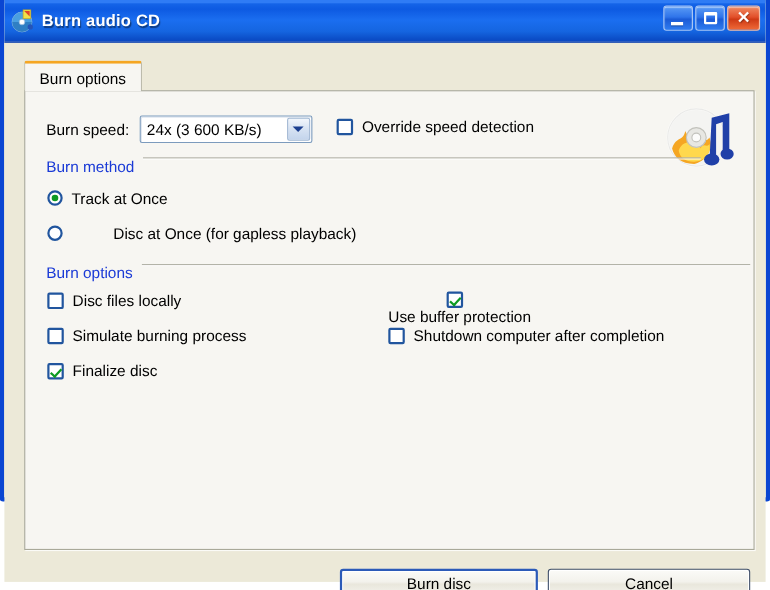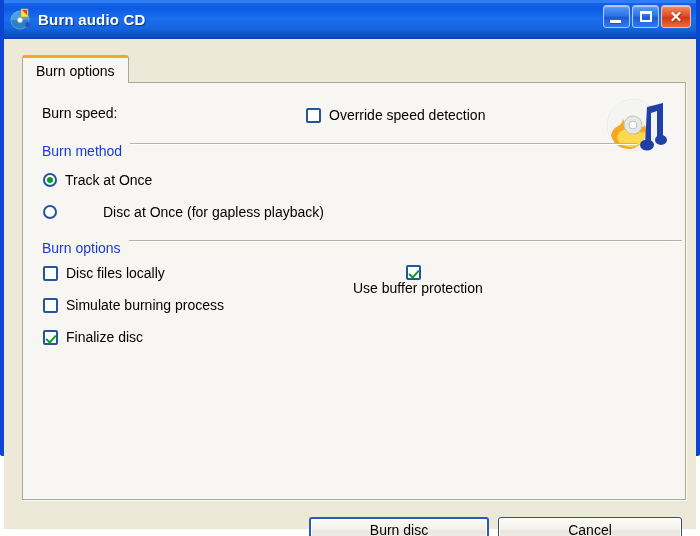--- a/index.html
+++ b/index.html
@@ -365,20 +365,26 @@
     <div class="tabstrip">
       <div class="tab active">
         <span>Burn options</span>
       </div>
     </div>
 
     <div class="panel">
 
       <div class="row-speed">
         <span class="label-speed">Burn speed:</span>
+        <div class="combo">
+          <span class="combo-text">24x (3 600 KB/s)</span>
+          <span class="combo-btn">
+            <span class="chev"></span>
+          </span>
+        </div>
       </div>
 
       <div class="override-box">
         <span class="cb"></span>
         <span class="cb-label">Override speed detection</span>
       </div>
 
       <div class="cd-icon">
         <svg viewBox="0 0 70 66" width="70" height="66">
           <ellipse cx="32" cy="32" rx="26" ry="26" fill="#f4f4f2" stroke="#c9c9c4" stroke-width="1"></ellipse>
@@ -422,20 +428,24 @@
       </div>
       <div class="opt-row" style="left:20px; top:214px;">
         <span class="cb"></span>
         <span class="cb-label">Simulate burning process</span>
       </div>
 
       <div class="opt-row" style="left:330px; top:182px;flex-direction:column;">
         <span class="cb checked"></span>
         <span class="cb-label">Use buffer protection</span>
       </div>
+      <div class="opt-row" style="left:330px; top:214px;">
+        <span class="cb"></span>
+        <span class="cb-label">Shutdown computer after completion</span>
+      </div>
 
     </div>
 
     <div class="btn default" style="left:305px; top:478px; width:180px;">
       <span>Burn disc</span>
     </div>
     <div class="btn" style="left:494px; top:478px; width:184px;">
       <span>Cancel</span>
     </div>
 

